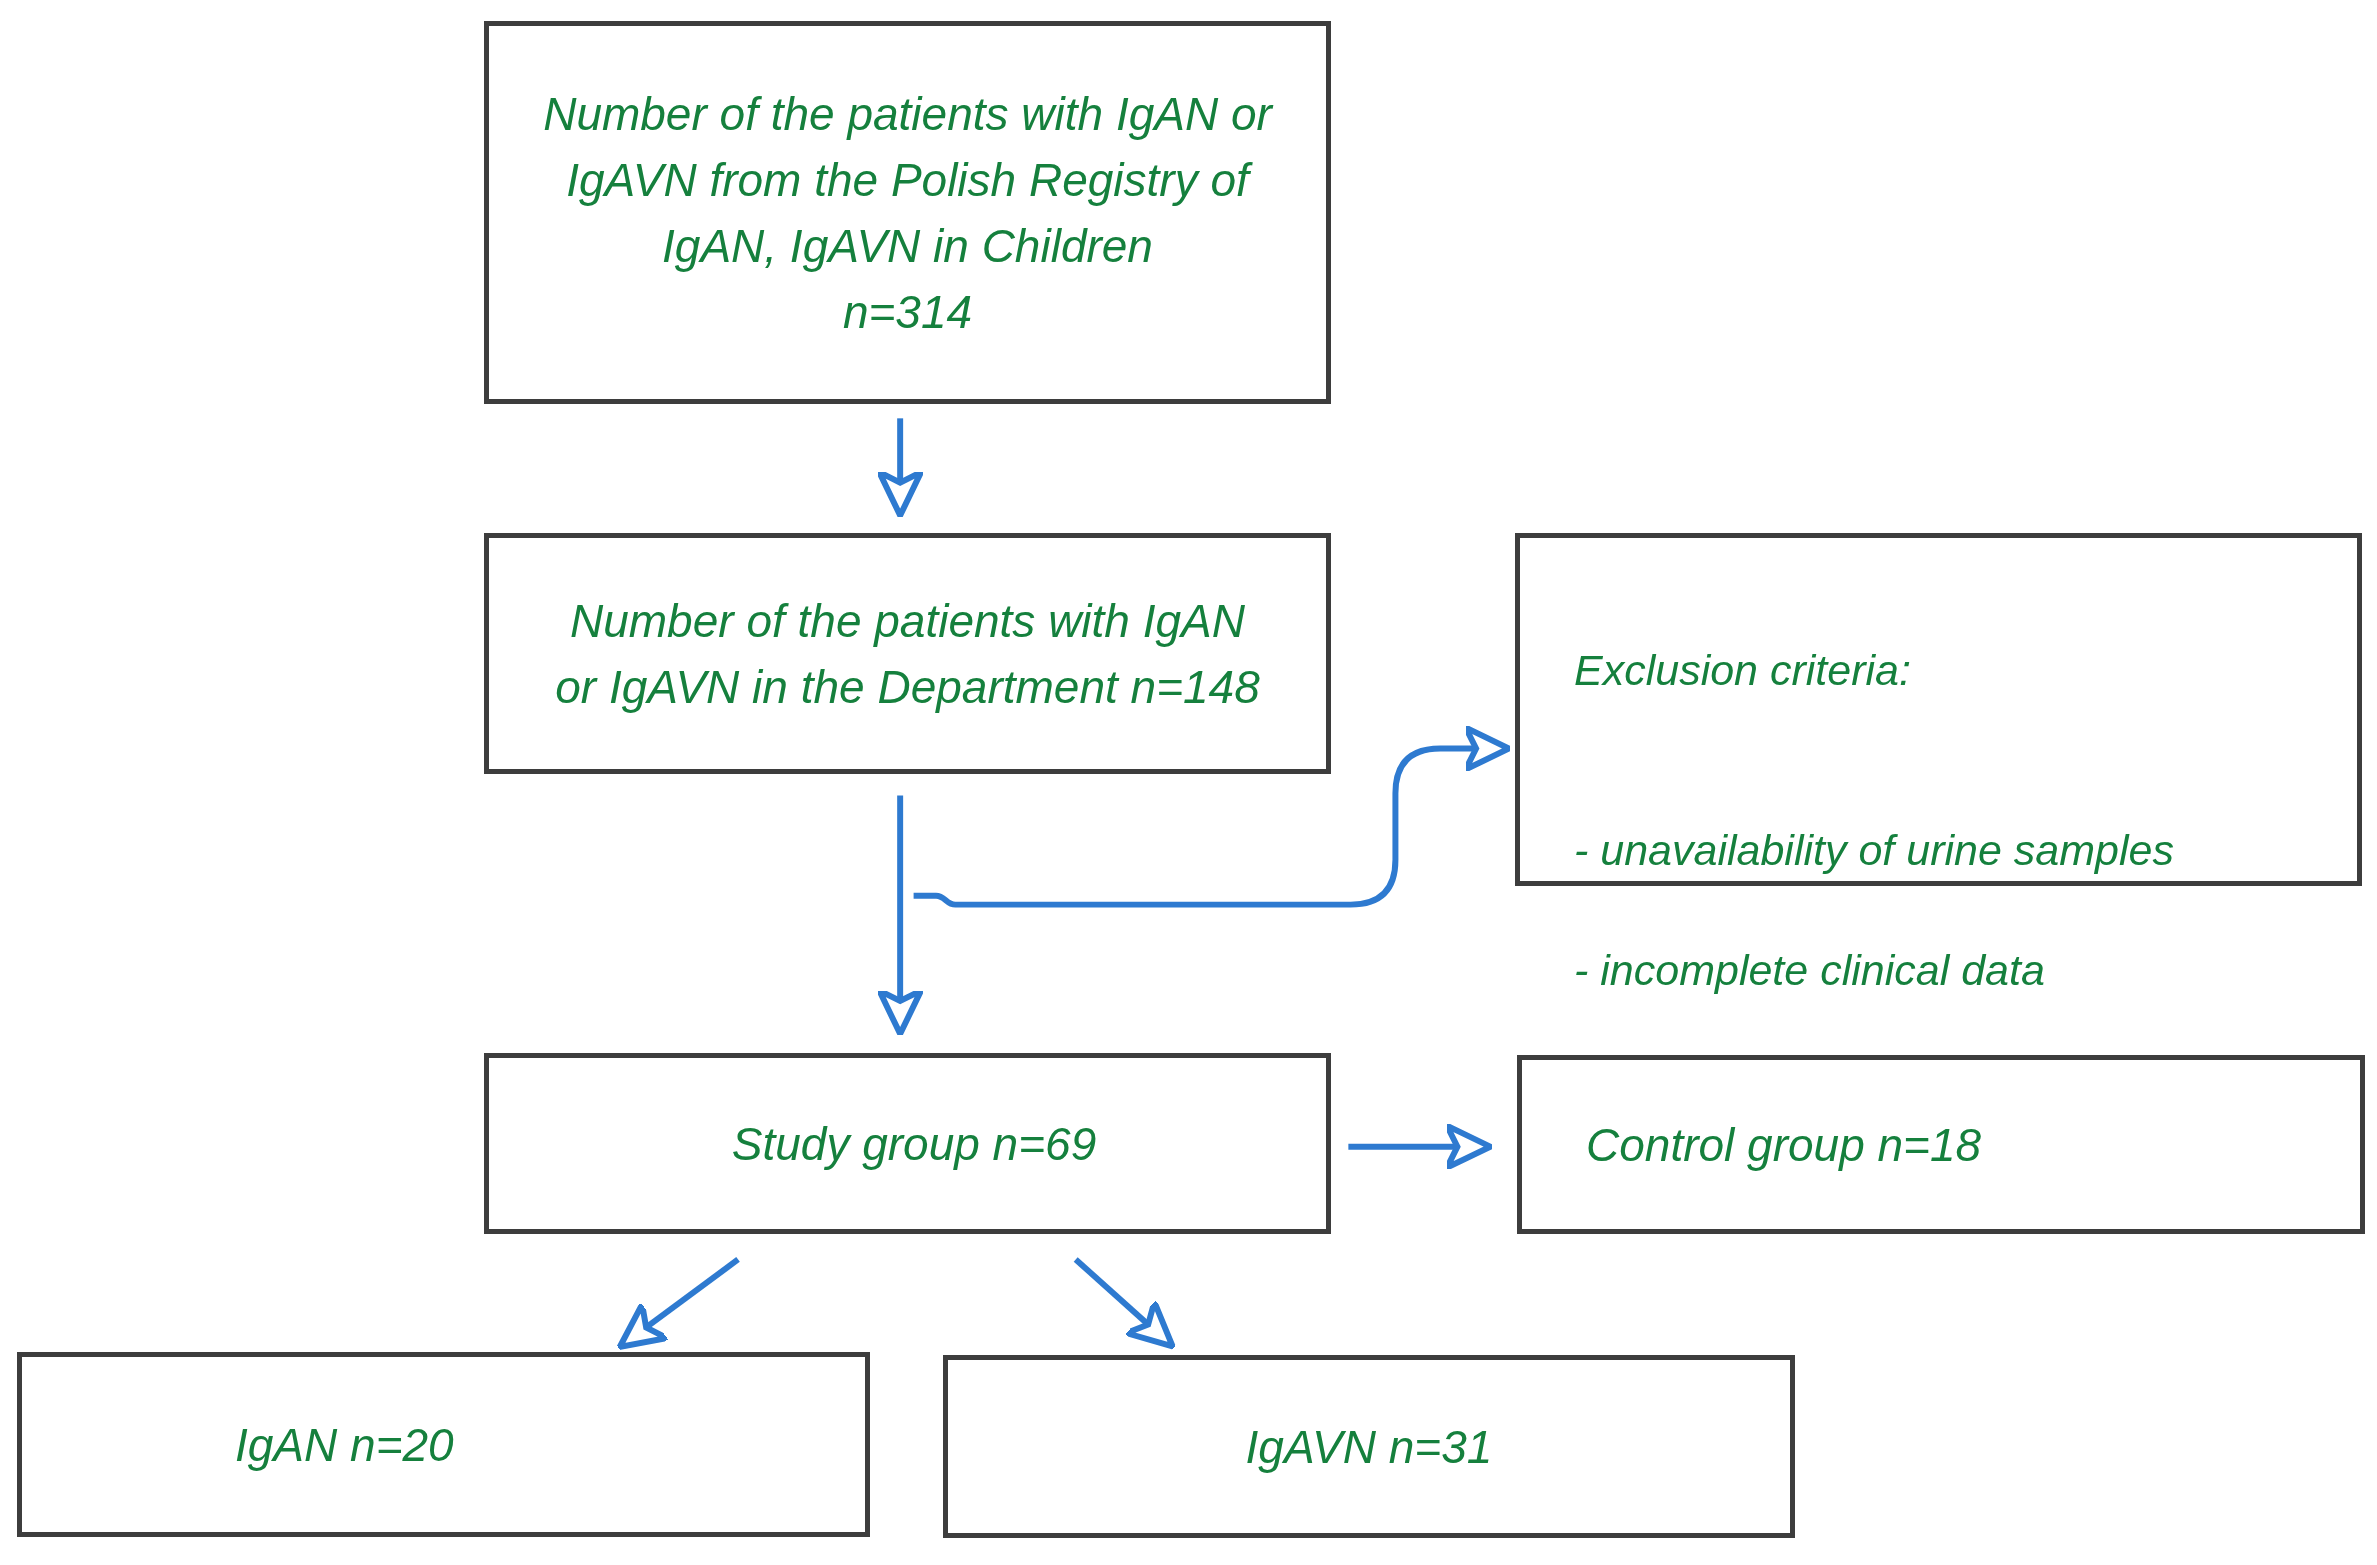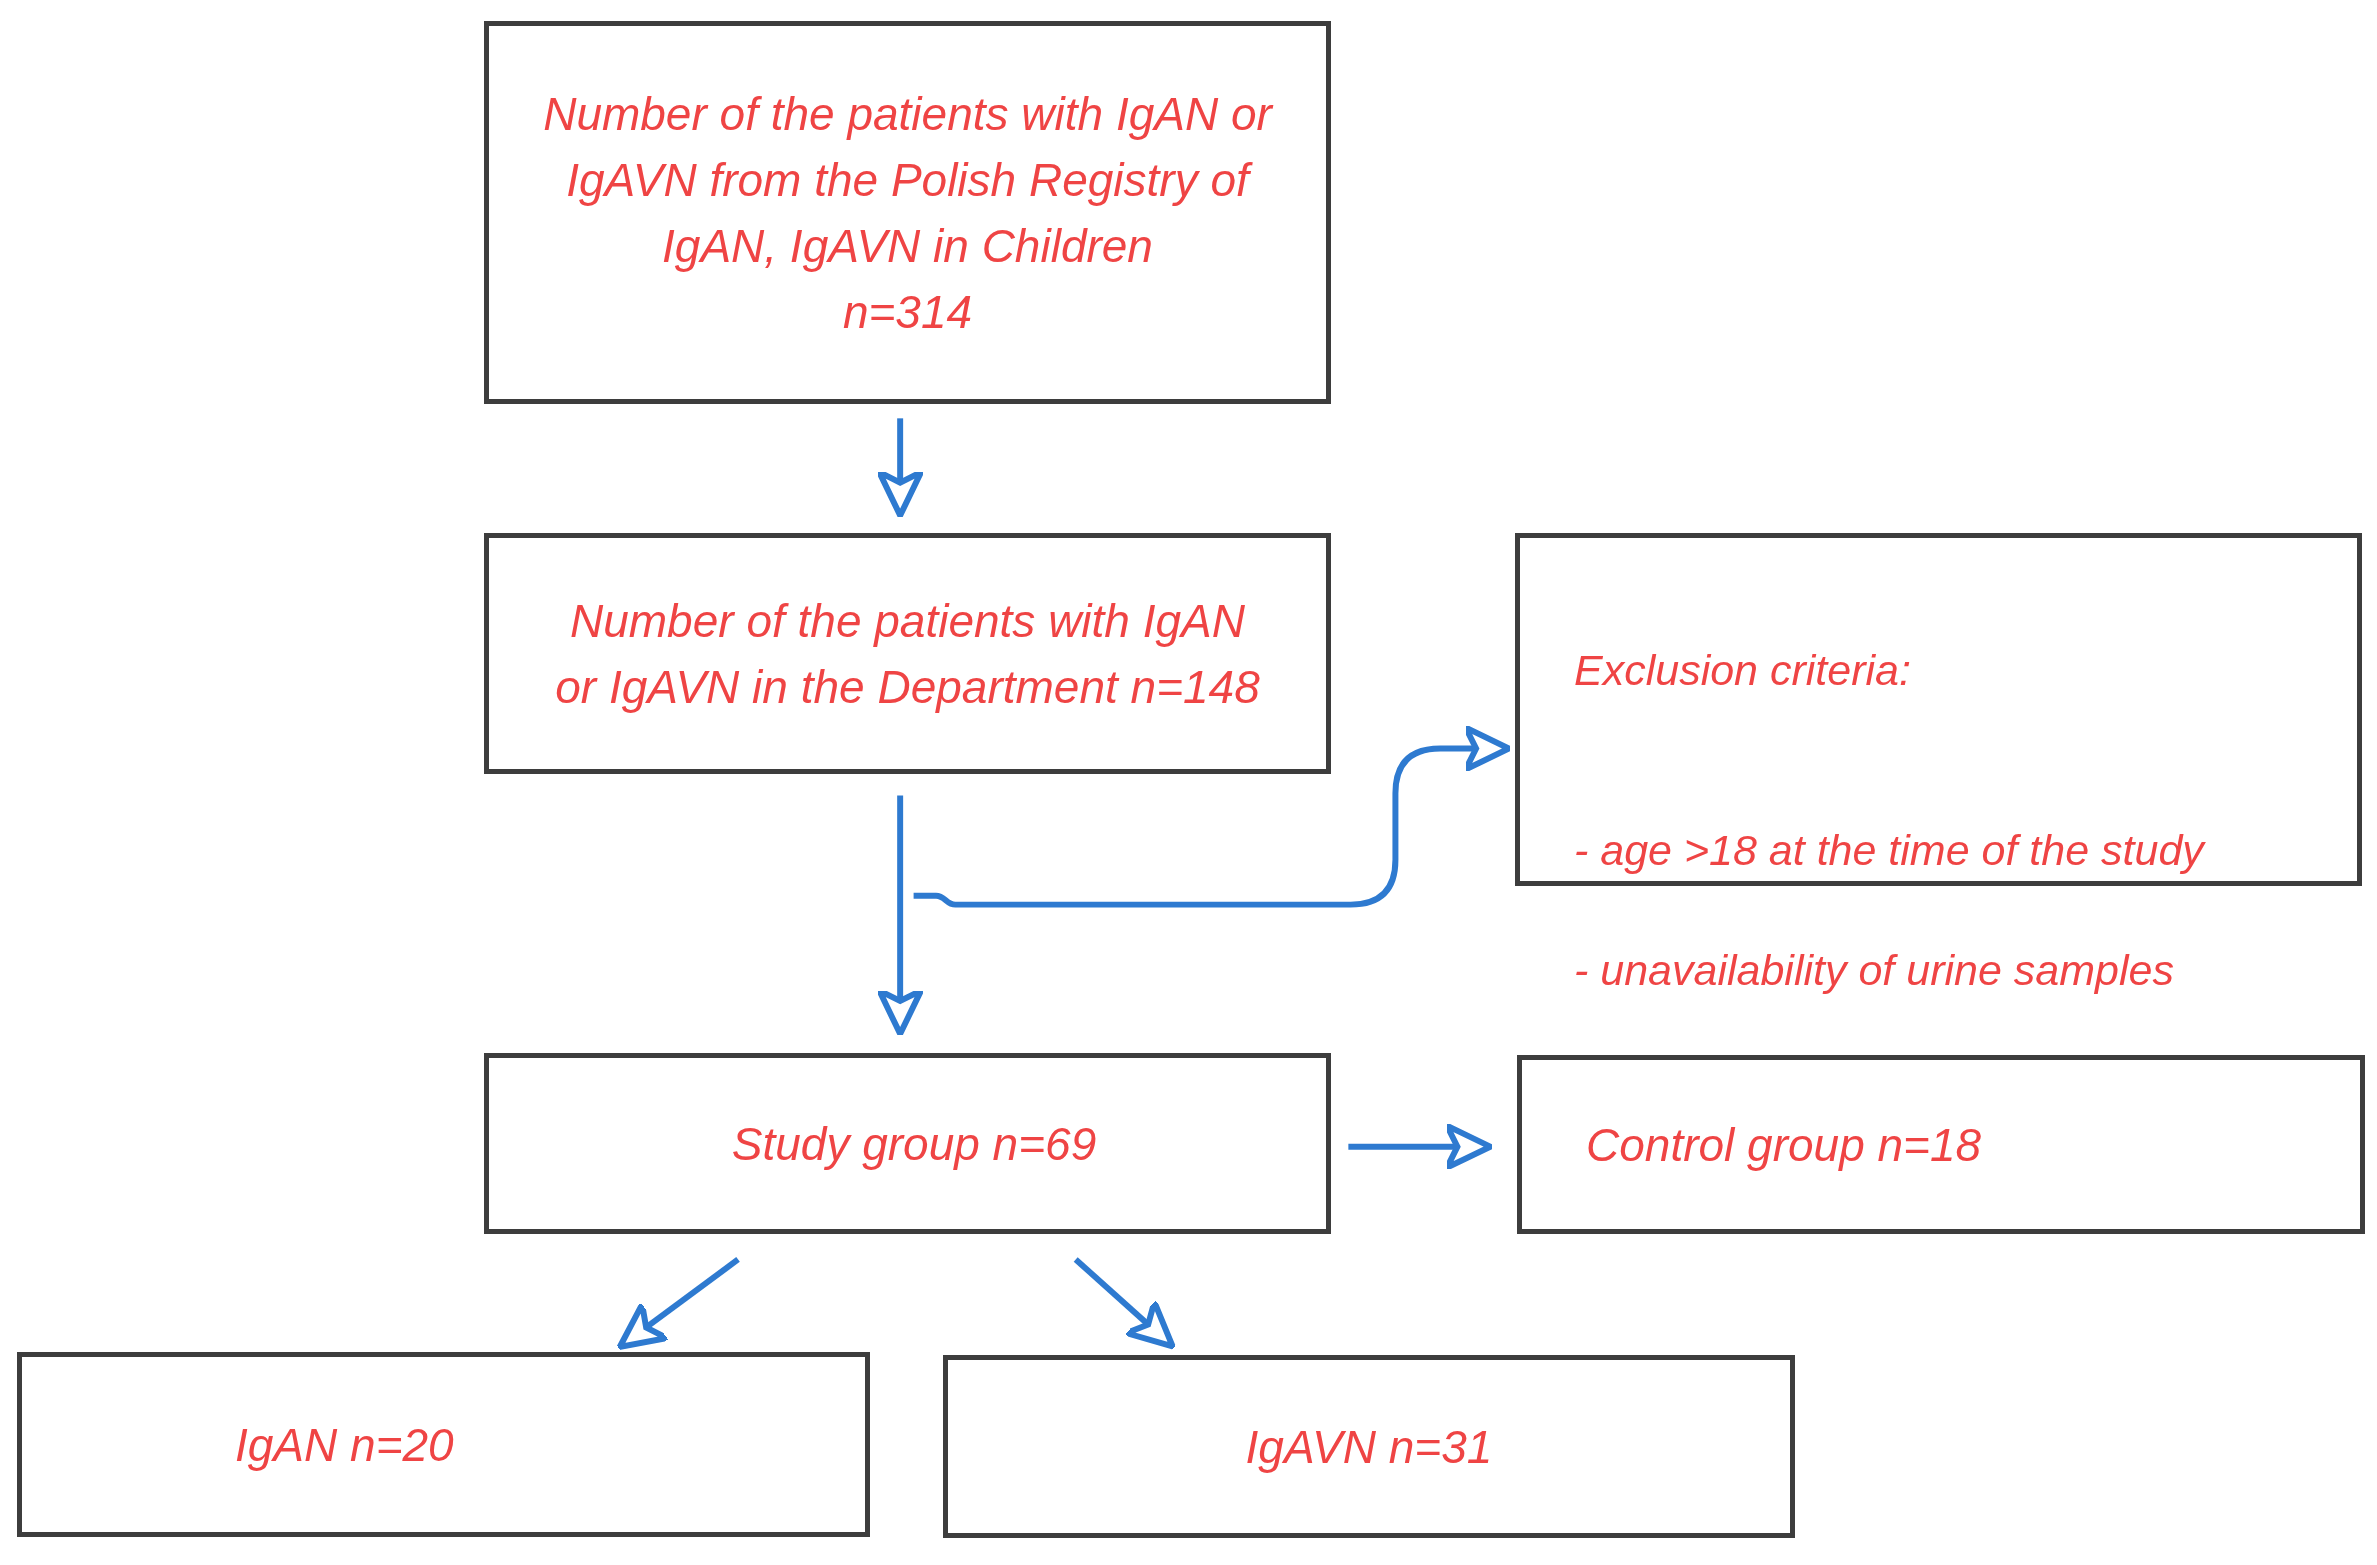--- a/index.html
+++ b/index.html
@@ -7,21 +7,21 @@
     padding: 0;
     background: #ffffff;
   }
   .canvas {
     position: relative;
     width: 2377px;
     height: 1565px;
     background: #ffffff;
     font-family: "Liberation Sans", sans-serif;
     font-style: italic;
-    color: #ef4444;
+    color: #15803d;
     overflow: hidden;
   }
   .node {
     position: absolute;
     box-sizing: border-box;
     border: 5.2px solid #3d3d3d;
     background: #ffffff;
     display: flex;
     align-items: center;
     justify-content: center;
@@ -83,21 +83,20 @@
   <div class="node node-registry">Number of the patients with IgAN or
 IgAVN from the Polish Registry of
 IgAN, IgAVN in Children
 n=314</div>
 
   <div class="node node-department">Number of the patients with IgAN
 or IgAVN in the Department n=148</div>
 
   <div class="node node-exclusion">
     <p class="exclusion-title">Exclusion criteria:</p>
-    <p class="exclusion-item">- age &gt;18 at the time of the study</p>
     <p class="exclusion-item">- unavailability of urine samples</p>
     <p class="exclusion-item">- incomplete clinical data</p>
     <p class="exclusion-item">- &lt;8 glomeruli in the kidney biopsy</p>
   </div>
 
   <div class="node node-study">Study group n=69</div>
 
   <div class="node node-control">Control group n=18</div>
 
   <div class="node node-igan">IgAN n=20</div>

